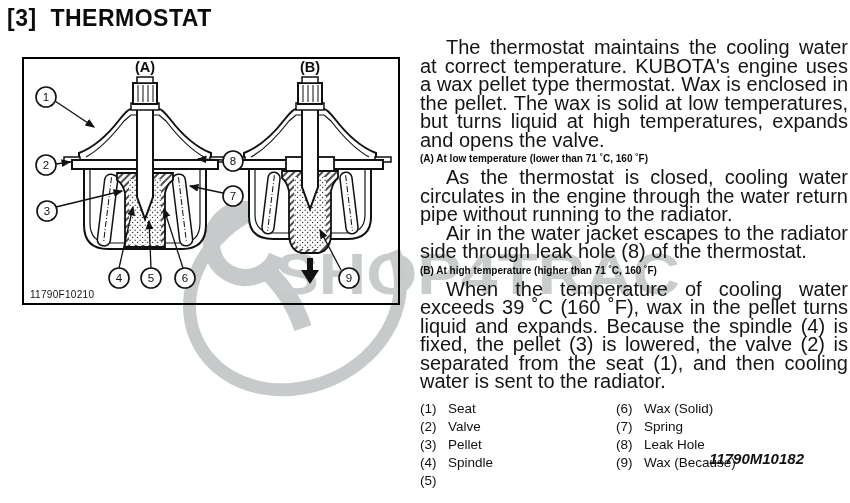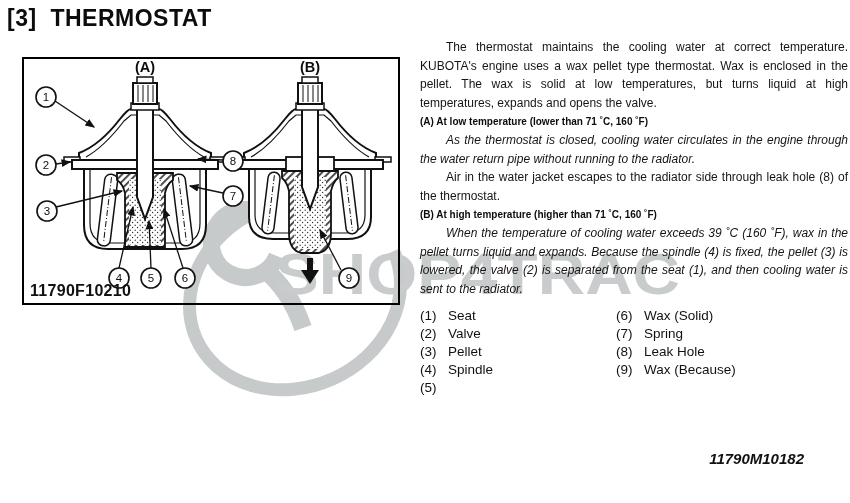--- a/index.html
+++ b/index.html
@@ -4,25 +4,25 @@
 <style>
   html,body{margin:0;padding:0;background:#ffffff;}
   .page{position:relative;width:850px;height:503px;background:#ffffff;overflow:hidden;
         font-family:"Liberation Sans", sans-serif;color:#111;}
   .layer{position:absolute;inset:0;}
   .wm{z-index:0;}
   .content{z-index:1;}
   .page-title{position:absolute;left:7px;top:5px;margin:0;font-size:23px;font-weight:700;
         letter-spacing:.5px;white-space:pre;color:#0c0c0c;}
   .diagram-box{position:absolute;left:22px;top:57px;width:374px;height:244px;border:2px solid #000;}
-  .fig-code{position:absolute;left:6px;bottom:3px;font-size:16px;font-weight:700;letter-spacing:.3px;margin-top:15px;}
+  .fig-code{position:absolute;left:6px;bottom:3px;font-size:10px;font-weight:400;letter-spacing:.3px;margin-top:15px;}
   .text-col{position:absolute;left:420px;top:38px;width:428px;}
-  .text-col p{margin:0;font-size:12px;line-height:18.5px;text-align:justify;text-indent:26px;color:#151515;}
+  .text-col p{margin:0;font-size:20px;line-height:18.5px;text-align:justify;text-indent:26px;color:#151515;}
   .text-col h3{margin:0 0 0 0;font-size:10px;line-height:19px;font-weight:700;color:#0c0c0c;}
-  .text-col h3 + p{margin-top:0;font-style:italic;}
+  .text-col h3 + p{margin-top:0;}
   .legend{display:flex;margin-top:9px;font-size:13.5px;line-height:18px;}
   .legend .col-l{width:196px;}
   .legend .col-r{flex:1;}
   .li-row{display:flex;}
   .li-row .n{width:28px;flex:0 0 28px;}
   .page-code{position:absolute;right:46px;top:450px;font-size:15px;font-weight:700;font-style:italic;}
   svg text{font-family:"Liberation Sans", sans-serif;}
 </style>
 </head>
 <body>

